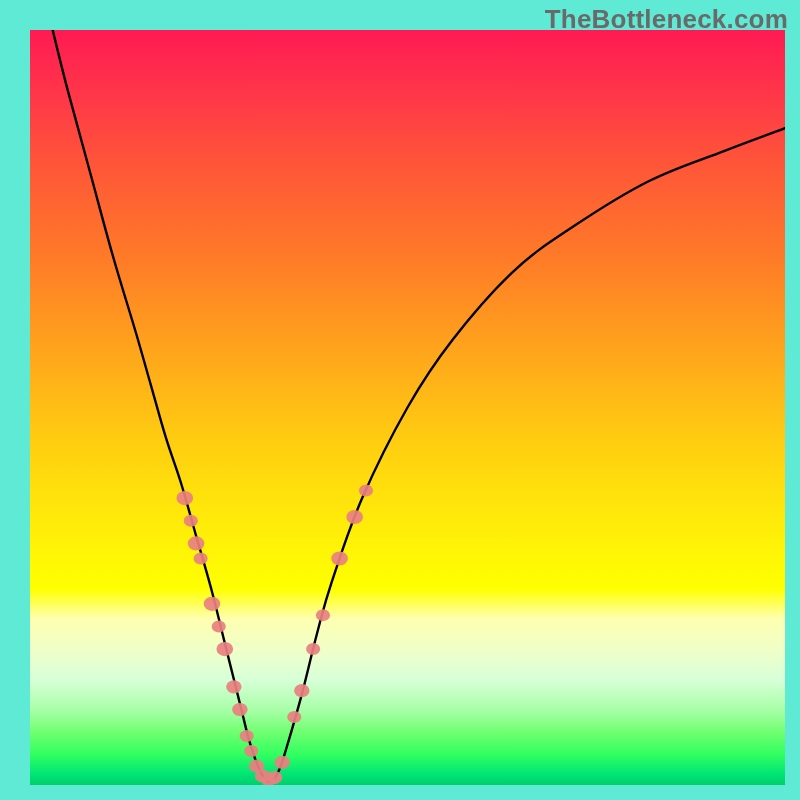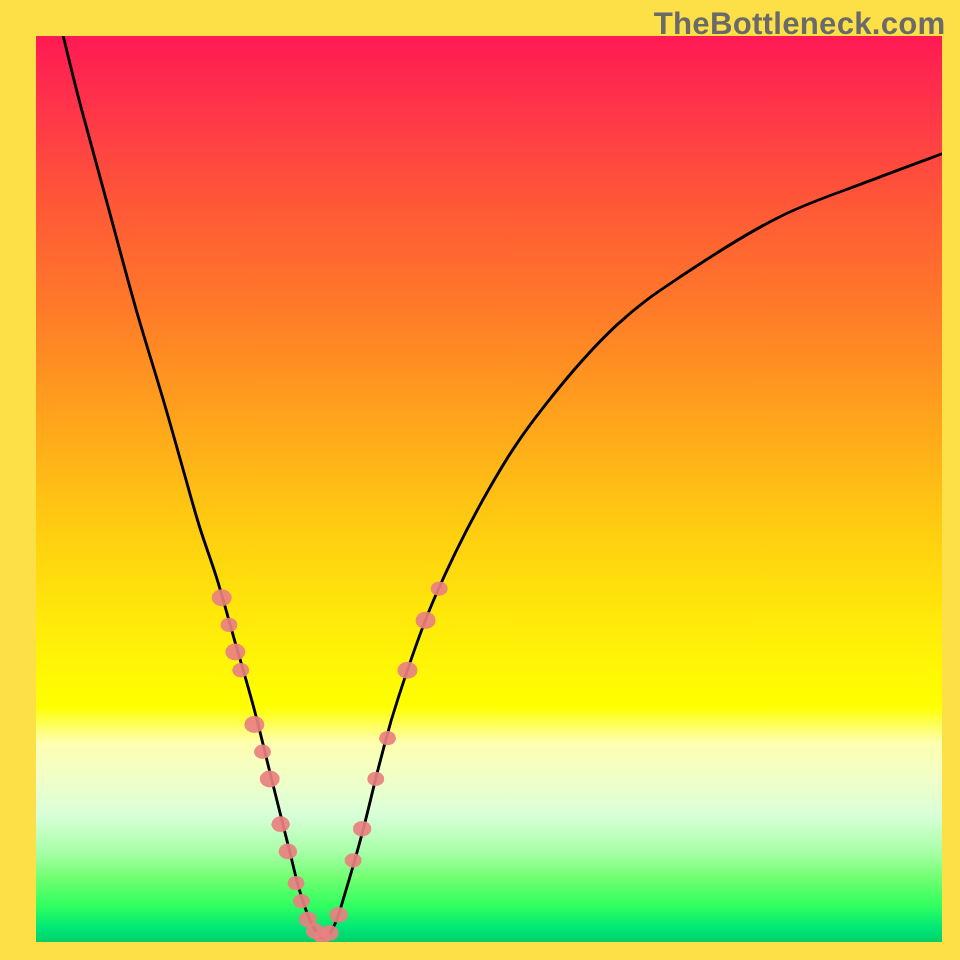--- a/index.html
+++ b/index.html
@@ -1,21 +1,21 @@
 <!DOCTYPE html>
 <html><head>
 <meta charset="utf-8">
 <style>
   * { margin: 0; padding: 0; box-sizing: border-box; }
   html, body { width: 800px; height: 800px; overflow: hidden; background: #000; }
   .frame {
     position: absolute;
     left: 0; top: 0;
     width: 800px; height: 800px;
-    background: #fde047;
+    background: #5eead4;
   }
   .plot {
     position: absolute;
     left: 30px;
     top: 30px;
     width: 755px;
     height: 755px;
     background: linear-gradient(to bottom,
       #ff1a53 0%,
       #ff3848 9%,

